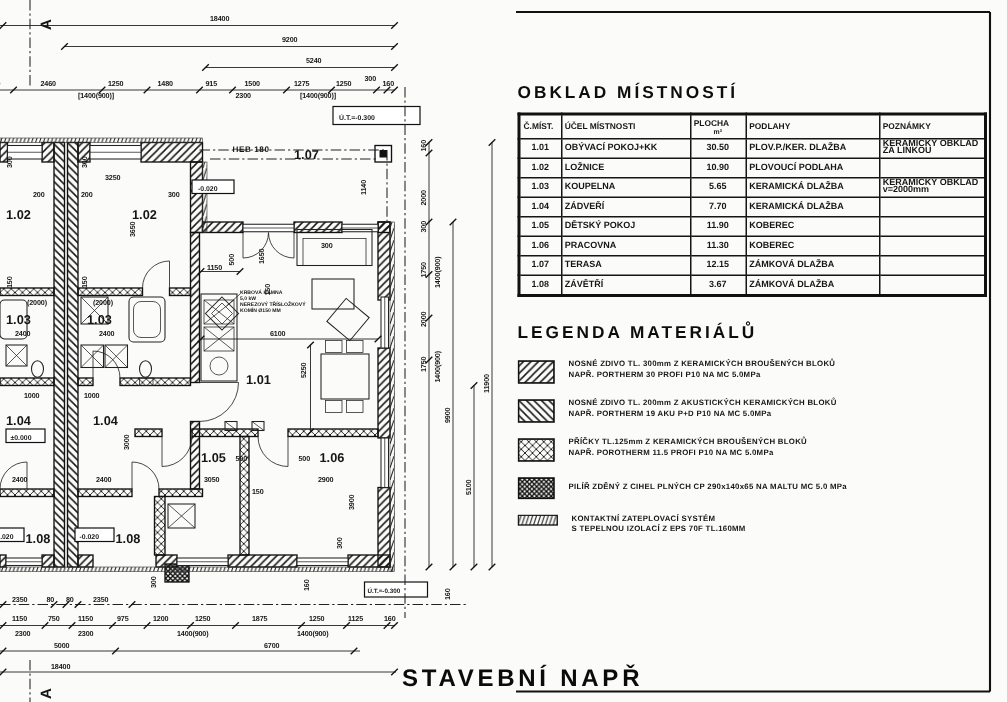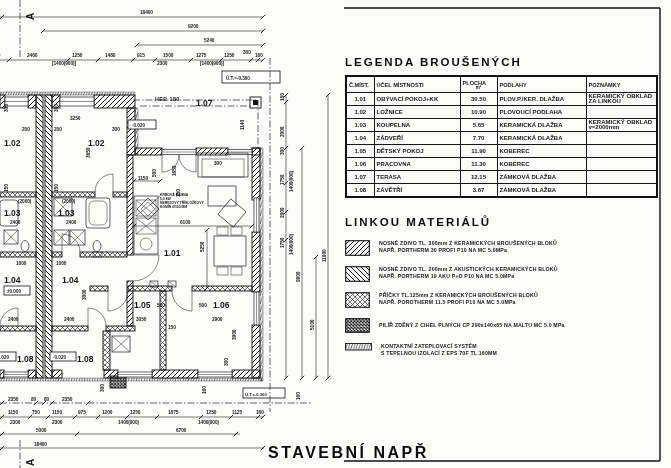--- a/index.html
+++ b/index.html
@@ -466,21 +466,21 @@
         <text class="t-d" x="118" y="424">1400(900)</text>
         <text class="t-d" x="198" y="424">1400(900)</text>
         <text class="t-d" x="36" y="432">5000</text>
         <text class="t-d" x="176" y="432">6700</text>
         <text class="t-d" x="34" y="446">18400</text>
       </g>
 </svg>
 
 
 <div class="legend">
-  <div class="lg-h1">LEGENDA BROUŠENÝCH</div>
+  <div class="lg-h1">OBKLAD MÍSTNOSTÍ</div>
   <table class="rooms">
     <colgroup>
           <col style="width:28px">
           <col style="width:86px">
           <col style="width:37px">
           <col style="width:89px">
           <col style="width:71px">
         </colgroup>
     <tbody>
           <tr>
@@ -551,21 +551,21 @@
       <td class="num">1.08</td>
       <td>ZÁVĚTŘÍ</td>
       <td class="num">3.67</td>
       <td>ZÁMKOVÁ DLAŽBA</td>
       <td class="notecell"></td>
     </tr>
   </tbody>
       </table>
 
   <div class="mats">
-    <div class="lg-h1" style="margin-bottom:12px">LINKOU MATERIÁLŮ</div>
+    <div class="lg-h1" style="margin-bottom:12px">LEGENDA MATERIÁLŮ</div>
     <div class="mat">
       <svg class="sw" width="25" height="16">
             <rect x="0.7" y="0.7" width="23.6" height="14.6" fill="url(#pH1)" stroke="#111" stroke-width="1.1"></rect>
           </svg>
       <div class="mat-t">
             <div>NOSNÉ ZDIVO TL. 300mm Z KERAMICKÝCH BROUŠENÝCH BLOKŮ</div>
             <div>NAPŘ. PORTHERM 30 PROFI P10 NA MC 5.0MPa</div>
           </div>
     </div>
     <div class="mat">

